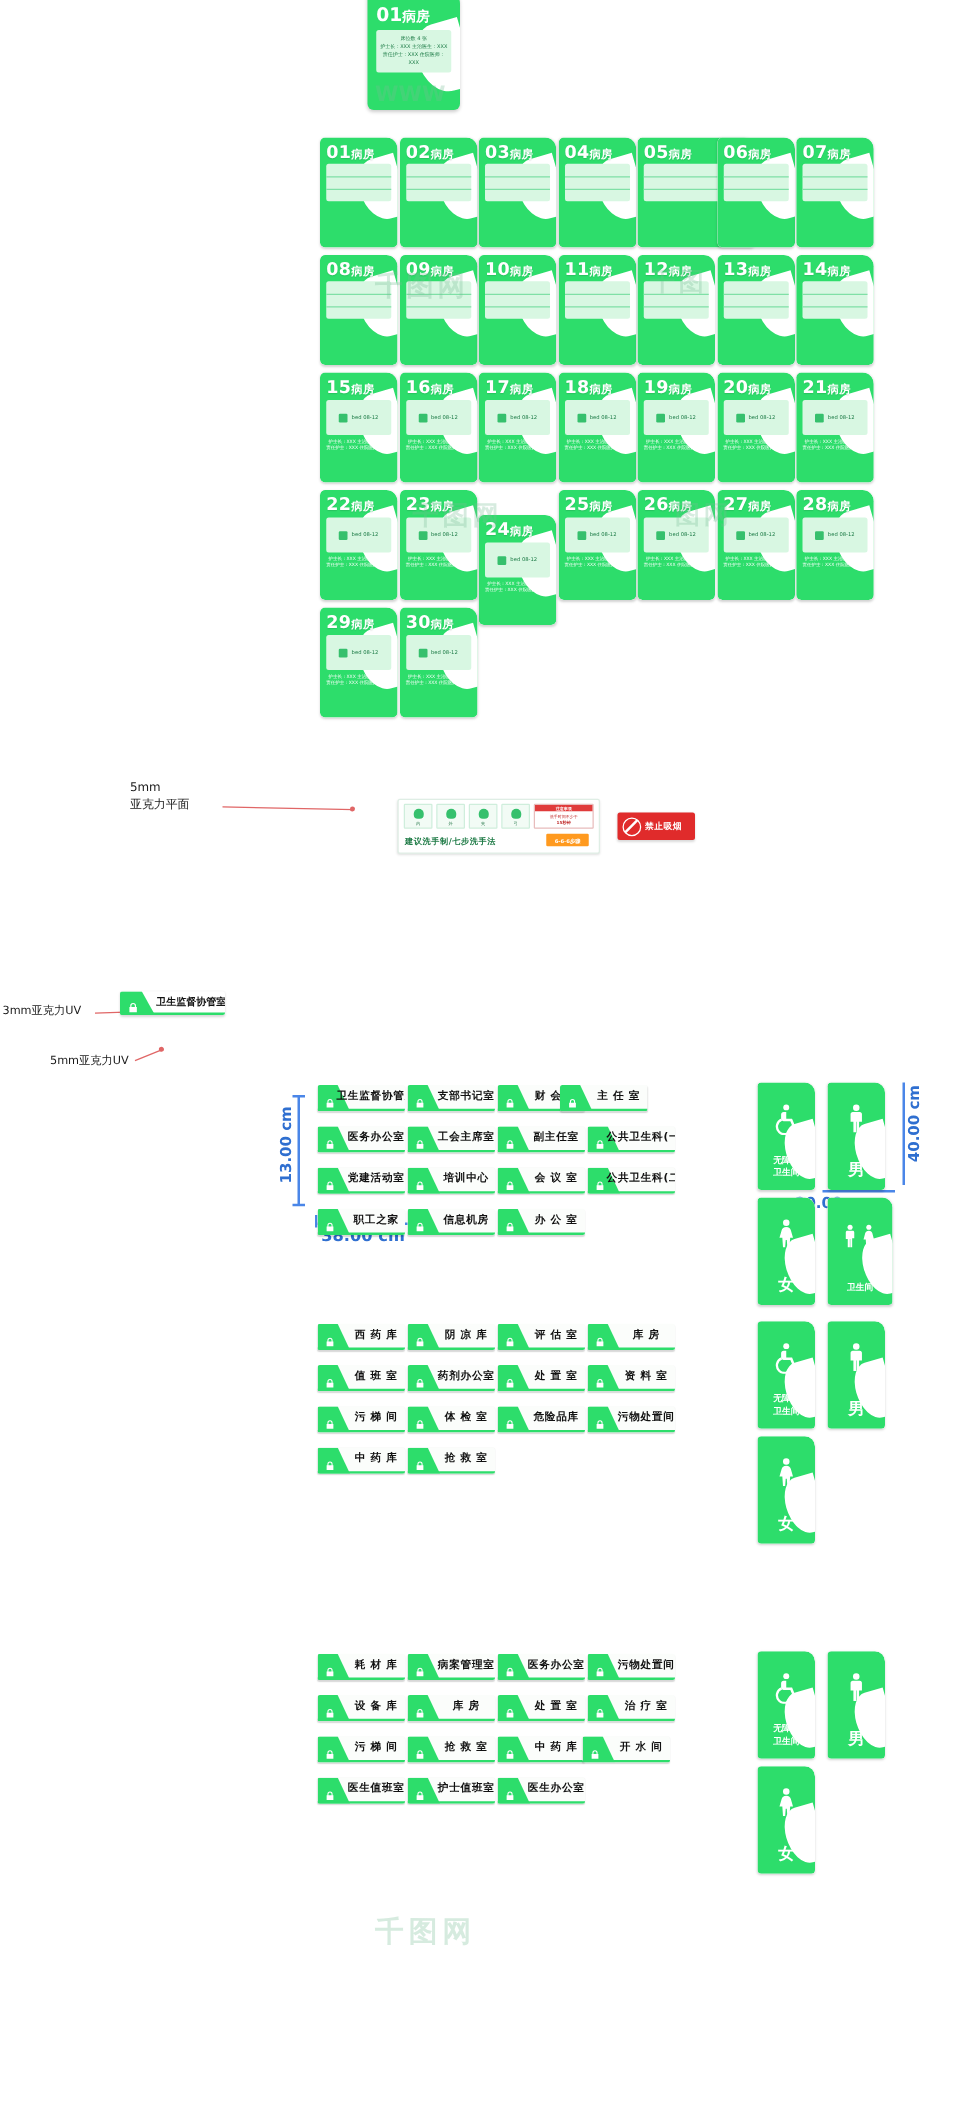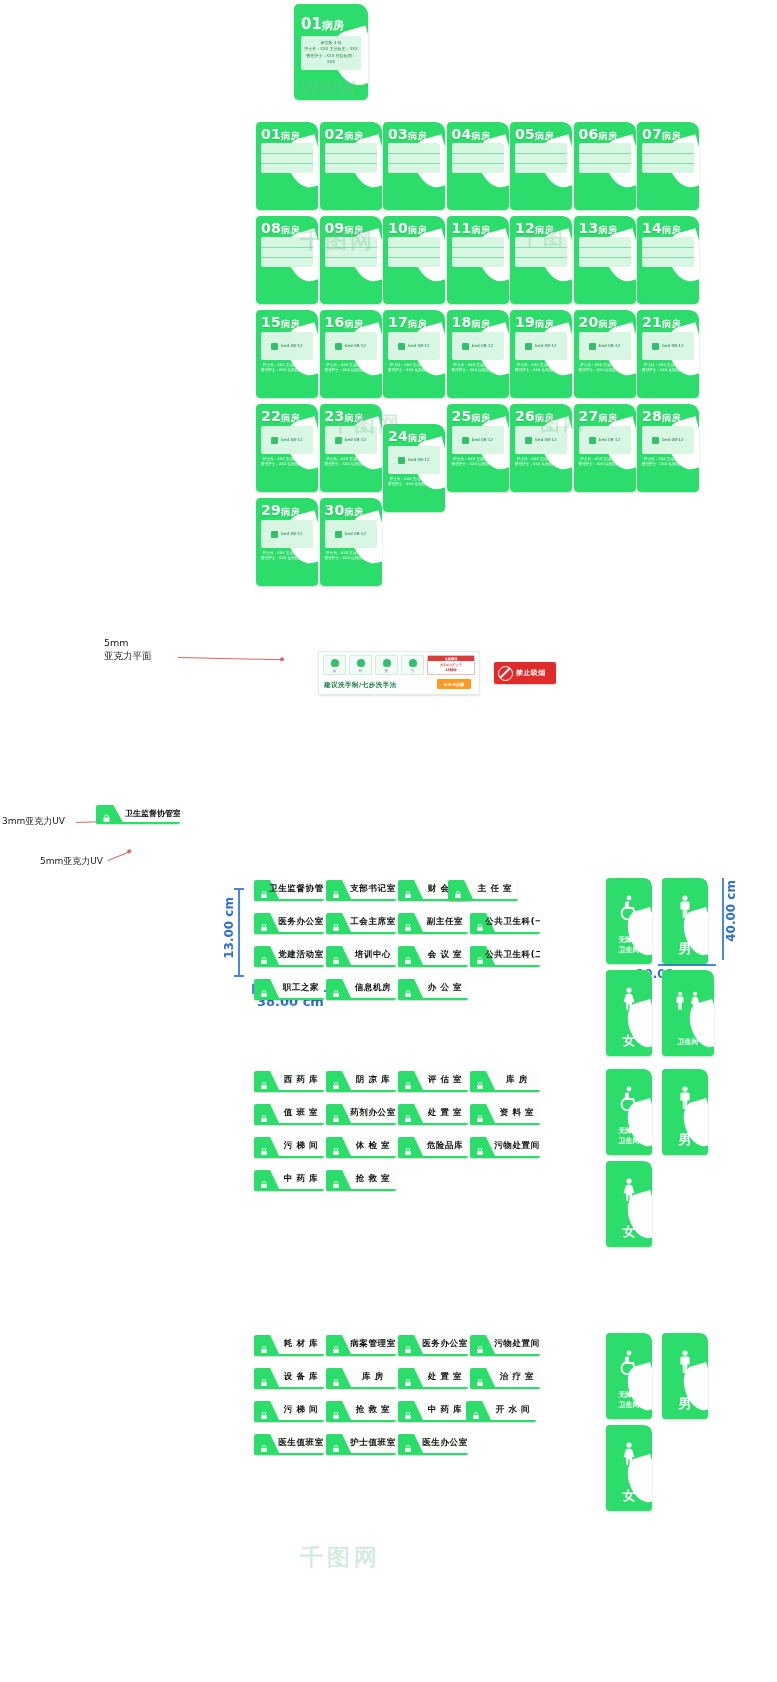--- a/index.html
+++ b/index.html
@@ -1,21 +1,21 @@
 <!DOCTYPE html>
 <html><head>
 <meta charset="utf-8">
 <style>
   html,body{margin:0;padding:0;background:#ffffff;}
   body{
     width:777px;height:1682px;position:relative;overflow:hidden;
     font-family:"DejaVu Sans","Liberation Sans",sans-serif;
     color:#222;
   }
-  .stage{position:absolute;inset:0;margin-top:12px;}
+  .stage{position:absolute;inset:0;}
 
   
   .ward{
     position:absolute;width:62px;height:88px;
     background:#ffffff;border-radius:4px 9px 4px 4px;
     box-shadow:0 1px 2px rgba(0,0,0,.18);
     overflow:hidden;
   }
   .ward .wtop{
     position:absolute;left:0;top:0;width:100%;height:100%;
@@ -201,21 +201,21 @@
       </div>
       <div class="ward" style="left: 446.5px; top: 110px;">
         <div class="wtop"></div>
         <div class="swoosh"></div>
         <div class="wnum"><b>04</b><i>病房</i></div>
         <div class="panel">
           <span class="ln a"></span>
           <span class="ln b"></span>
         </div>
       </div>
-      <div class="ward" style="left: 510px; top: 110px;">
+      <div class="ward" style="left: 510px; top: 110px; padding-left: 32px;">
         <div class="wtop"></div>
         <div class="swoosh"></div>
         <div class="wnum"><b>05</b><i>病房</i></div>
         <div class="panel">
           <span class="ln a"></span>
           <span class="ln b"></span>
         </div>
       </div>
       <div class="ward" style="left: 573.5px; top: 110px; text-decoration: underline;">
         <div class="wtop"></div>

